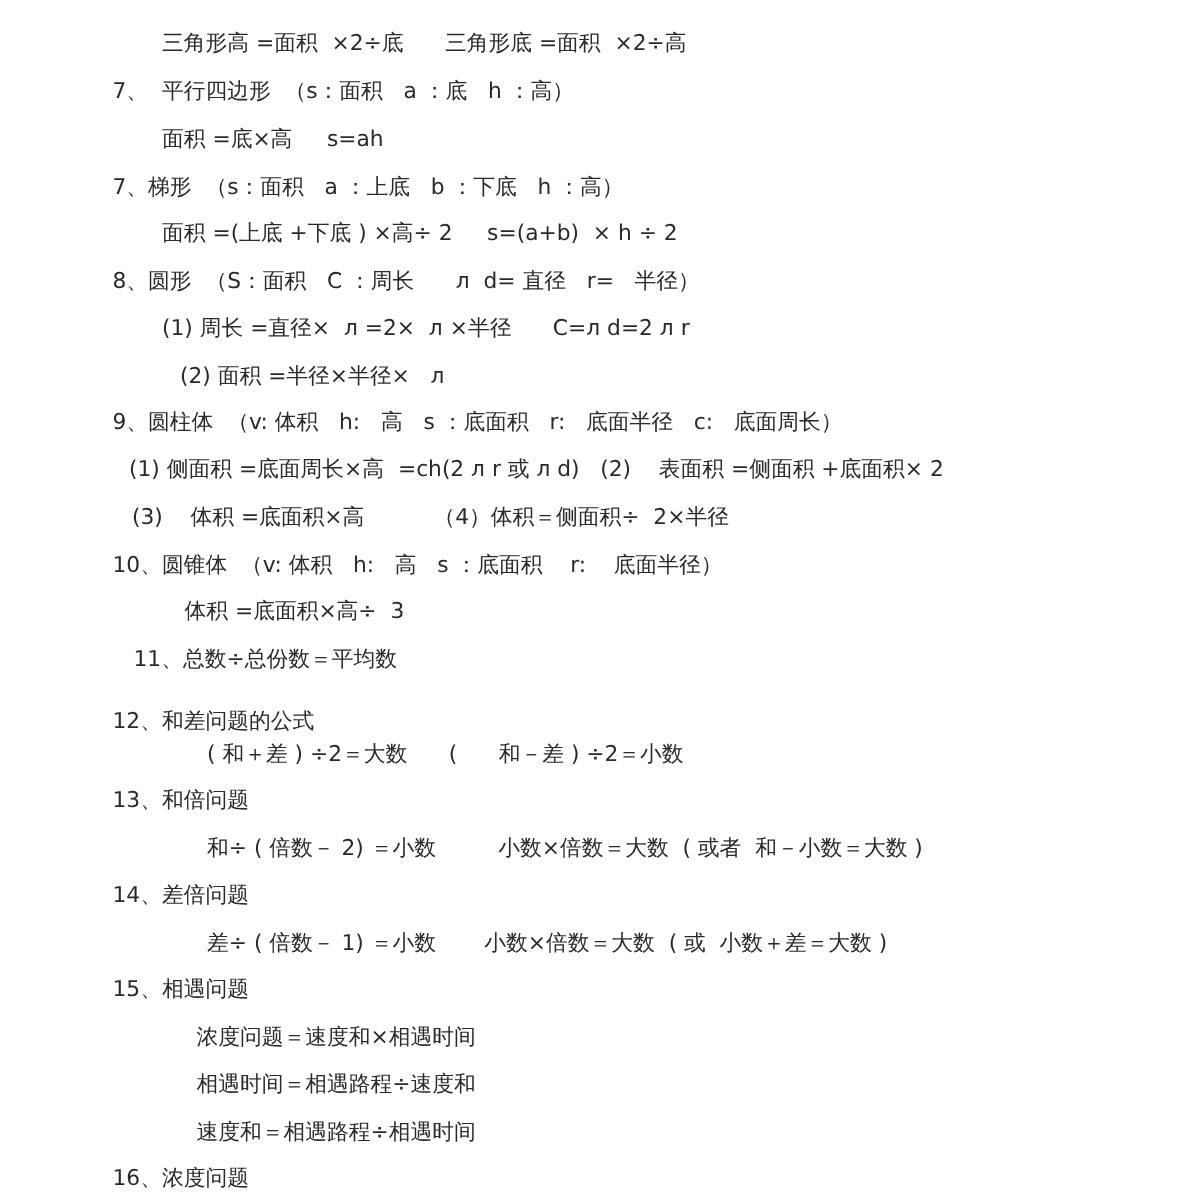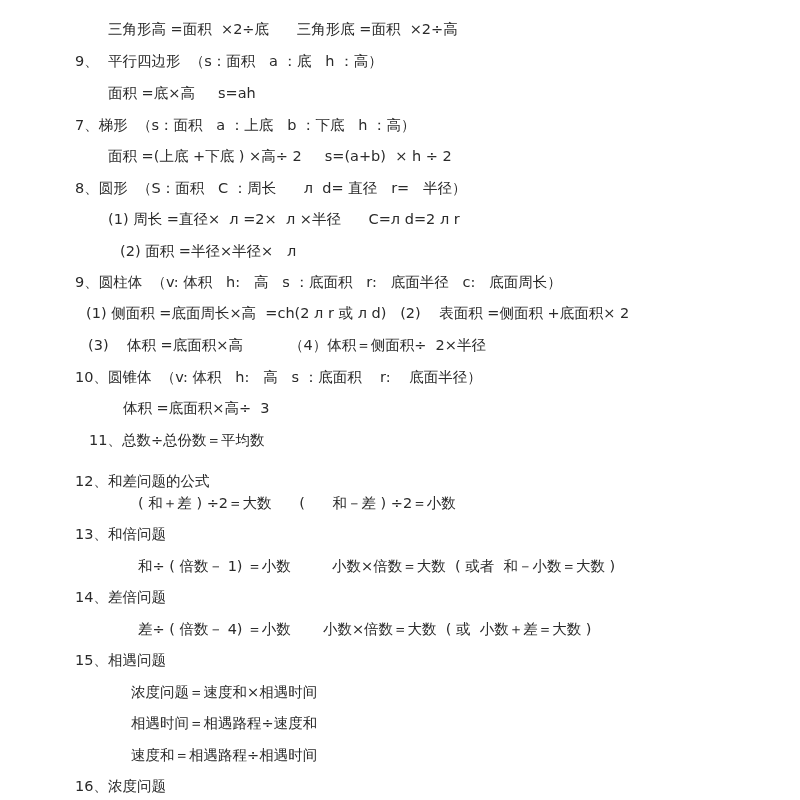--- a/index.html
+++ b/index.html
@@ -5,37 +5,37 @@
   html, body { margin:0; padding:0; background:#ffffff; }
   body { width:800px; height:800px; position:relative; overflow:hidden;
          font-family:"DejaVu Sans","Liberation Sans",sans-serif; color:#2a2a2a; }
   .line { position:absolute; white-space:pre; font-size:14.5px; line-height:20px; }
 </style>
 </head>
 <body>
 
 <div>
   <div class="line" style="left:108px;top:19px">三角形高 =面积  ×2÷底      三角形底 =面积  ×2÷高</div>
-  <div class="line" style="left:75px;top:51px">9、  平行四边形  （s：面积   a ：底   h ：高）</div>
+  <div class="line" style="left:75px;top:51px">7、  平行四边形  （s：面积   a ：底   h ：高）</div>
   <div class="line" style="left:108px;top:83px">面积 =底×高     s=ah</div>
   <div class="line" style="left:75px;top:115px">7、梯形  （s：面积   a ：上底   b ：下底   h ：高）</div>
   <div class="line" style="left:108px;top:146px">面积 =(上底 +下底 ) ×高÷ 2     s=(a+b)  × h ÷ 2</div>
   <div class="line" style="left:75px;top:178px">8、圆形  （S：面积   C ：周长      л  d= 直径   r=   半径）</div>
   <div class="line" style="left:108px;top:209px">(1) 周长 =直径×  л =2×  л ×半径      C=л d=2 л r</div>
   <div class="line" style="left:120px;top:241px">(2) 面积 =半径×半径×   л</div>
   <div class="line" style="left:75px;top:272px">9、圆柱体  （v: 体积   h:   高   s ：底面积   r:   底面半径   c:   底面周长）</div>
   <div class="line" style="left:86px;top:303px">(1) 侧面积 =底面周长×高  =ch(2 л r 或 л d)   (2)    表面积 =侧面积 +底面积× 2</div>
   <div class="line" style="left:88px;top:335px">(3)    体积 =底面积×高          （4）体积＝侧面积÷  2×半径</div>
   <div class="line" style="left:75px;top:367px">10、圆锥体  （v: 体积   h:   高   s ：底面积    r:    底面半径）</div>
   <div class="line" style="left:123px;top:398px">体积 =底面积×高÷  3</div>
   <div class="line" style="left:89px;top:430px">11、总数÷总份数＝平均数</div>
   <div class="line" style="left:75px;top:471px">12、和差问题的公式</div>
   <div class="line" style="left:138px;top:493px">( 和＋差 ) ÷2＝大数      (      和－差 ) ÷2＝小数</div>
   <div class="line" style="left:75px;top:524px">13、和倍问题</div>
-  <div class="line" style="left:138px;top:556px">和÷ ( 倍数－ 1) ＝小数         小数×倍数＝大数  ( 或者  和－小数＝大数 )</div>
+  <div class="line" style="left:138px;top:556px">和÷ ( 倍数－ 2) ＝小数         小数×倍数＝大数  ( 或者  和－小数＝大数 )</div>
   <div class="line" style="left:75px;top:587px">14、差倍问题</div>
-  <div class="line" style="left:138px;top:619px">差÷ ( 倍数－ 4) ＝小数       小数×倍数＝大数  ( 或  小数＋差＝大数 )</div>
+  <div class="line" style="left:138px;top:619px">差÷ ( 倍数－ 1) ＝小数       小数×倍数＝大数  ( 或  小数＋差＝大数 )</div>
   <div class="line" style="left:75px;top:650px">15、相遇问题</div>
   <div class="line" style="left:131px;top:682px">浓度问题＝速度和×相遇时间</div>
   <div class="line" style="left:131px;top:713px">相遇时间＝相遇路程÷速度和</div>
   <div class="line" style="left:131px;top:745px">速度和＝相遇路程÷相遇时间</div>
   <div class="line" style="left:75px;top:776px">16、浓度问题</div>
 </div>
 
 </body></html>

